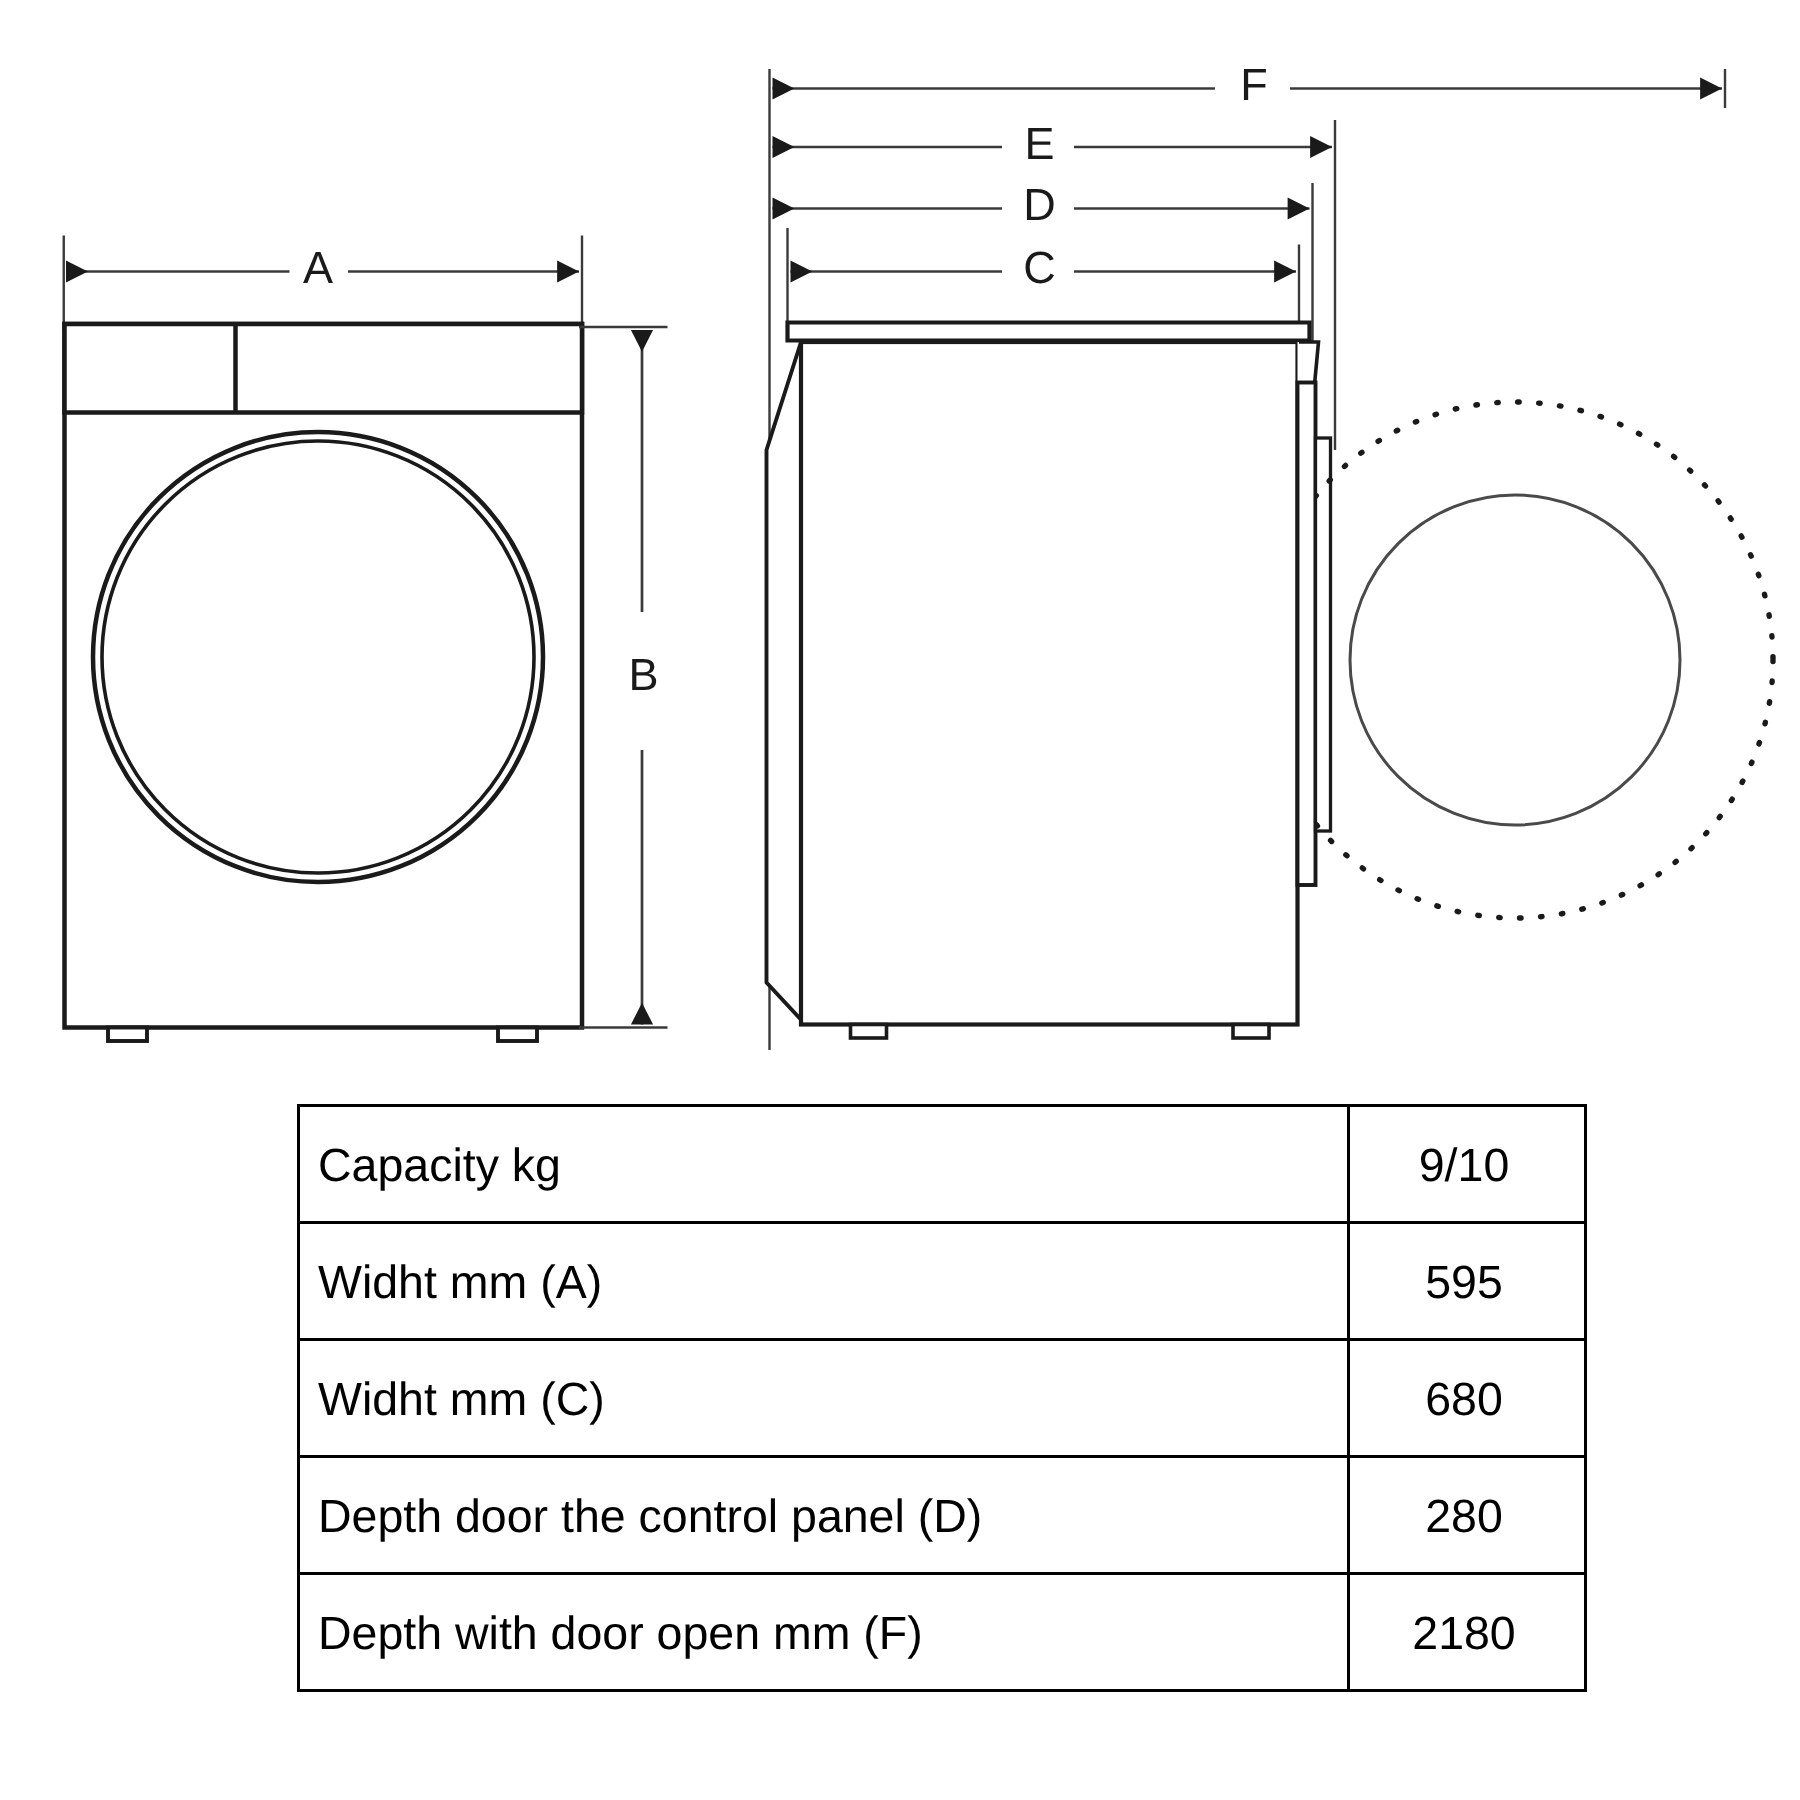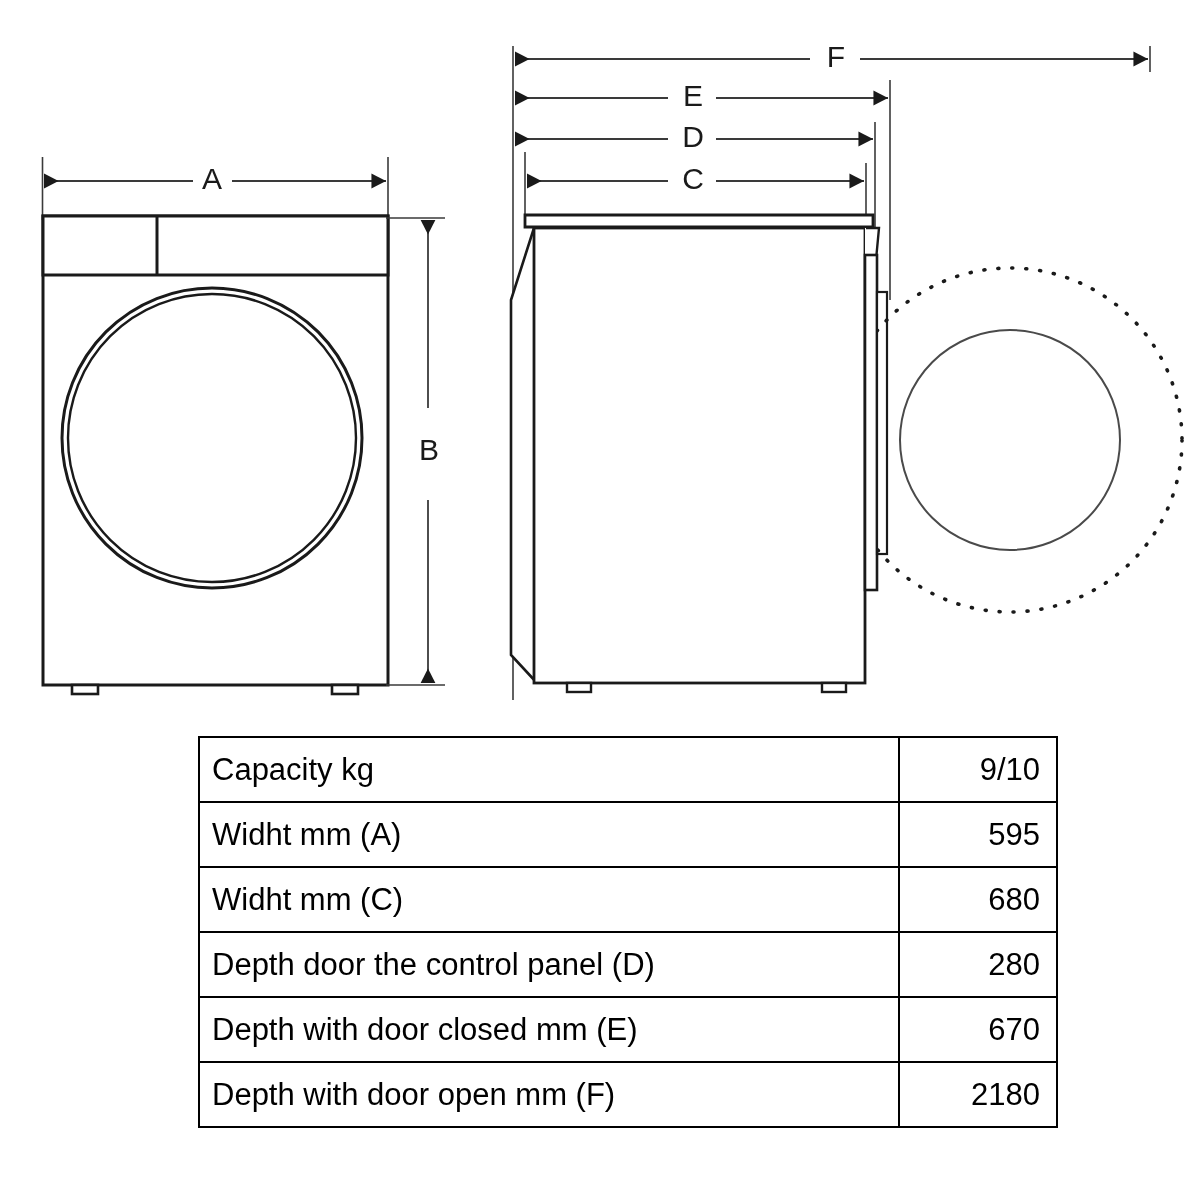--- a/index.html
+++ b/index.html
@@ -63,21 +63,21 @@
     height: 56px;
     vertical-align: middle;
     white-space: nowrap;
   }
   table.spec td.label-cell {
     width: 674px;
     text-align: left;
   }
   table.spec td.value-cell {
     width: 128px;
-    text-align: right;
+    text-align: center;
     padding-right: 16px;
   }
 </style>
 </head>
 <body>
 
 <div id="stage">
 
   <svg id="drawing" viewBox="0 0 1200 1200" xmlns="http://www.w3.org/2000/svg">
 
@@ -201,24 +201,20 @@
         </tr>
         <tr>
           <td class="label-cell">Widht mm (C)</td>
           <td class="value-cell">680</td>
         </tr>
         <tr>
           <td class="label-cell">Depth door the control panel (D)</td>
           <td class="value-cell">280</td>
         </tr>
         <tr>
-          <td class="label-cell">Depth with door closed mm (E)</td>
-          <td class="value-cell">670</td>
-        </tr>
-        <tr>
           <td class="label-cell">Depth with door open mm (F)</td>
           <td class="value-cell">2180</td>
         </tr>
       </tbody>
     </table>
   </div>
 
 </div>
 
 </body></html>

